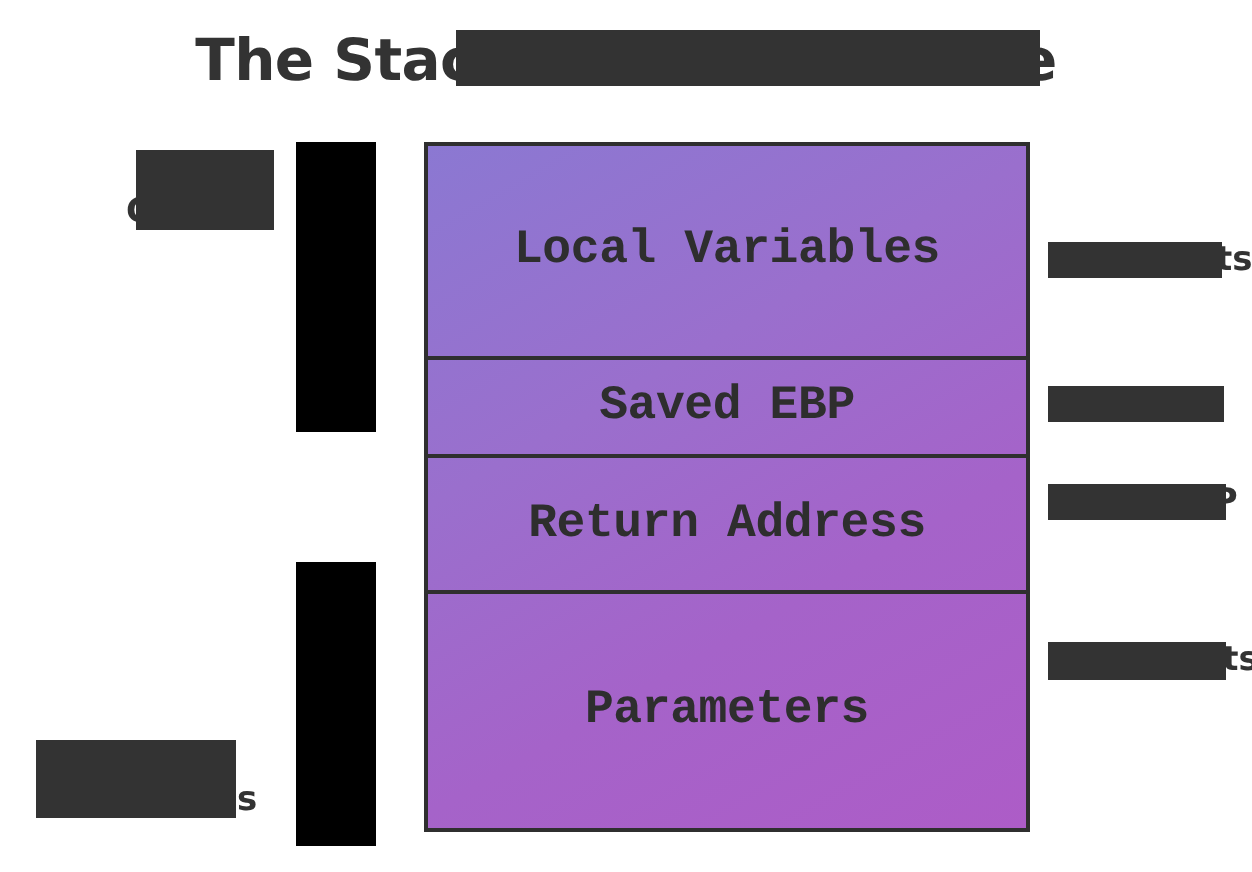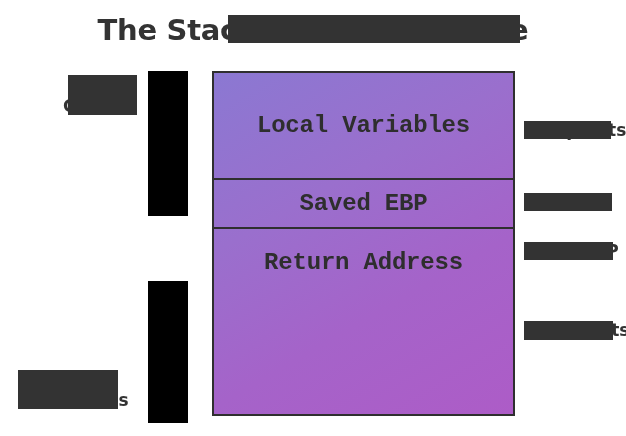--- a/index.html
+++ b/index.html
@@ -119,20 +119,21 @@
   <div class="side-label" style="left:12px; top:368px; width:134px;">
     <div>Higher</div>
     <div>Addresses</div>
   </div>
   <div class="redact" style="left:18px; top:370px; width:100px; height:39px;"></div>
 
   <div class="frame">
     <div class="seg seg-locals">Local Variables</div>
     <div class="seg seg-ebp">Saved EBP</div>
     <div class="seg seg-return">Return Address</div>
+    <div class="seg seg-parameters">Parameters</div>
   </div>
 
   <div class="right-label" style="left:524px; top:120px;">ESP points here</div>
   <div class="redact" style="left:524px; top:121px; width:87px; height:18px;"></div>
 
   <div class="right-label" style="left:524px; top:192px;">EBP</div>
   <div class="redact" style="left:524px; top:193px; width:88px; height:18px;"></div>
 
   <div class="right-label" style="left:524px; top:241px;">Saved EIP</div>
   <div class="redact" style="left:524px; top:242px; width:89px; height:18px;"></div>

